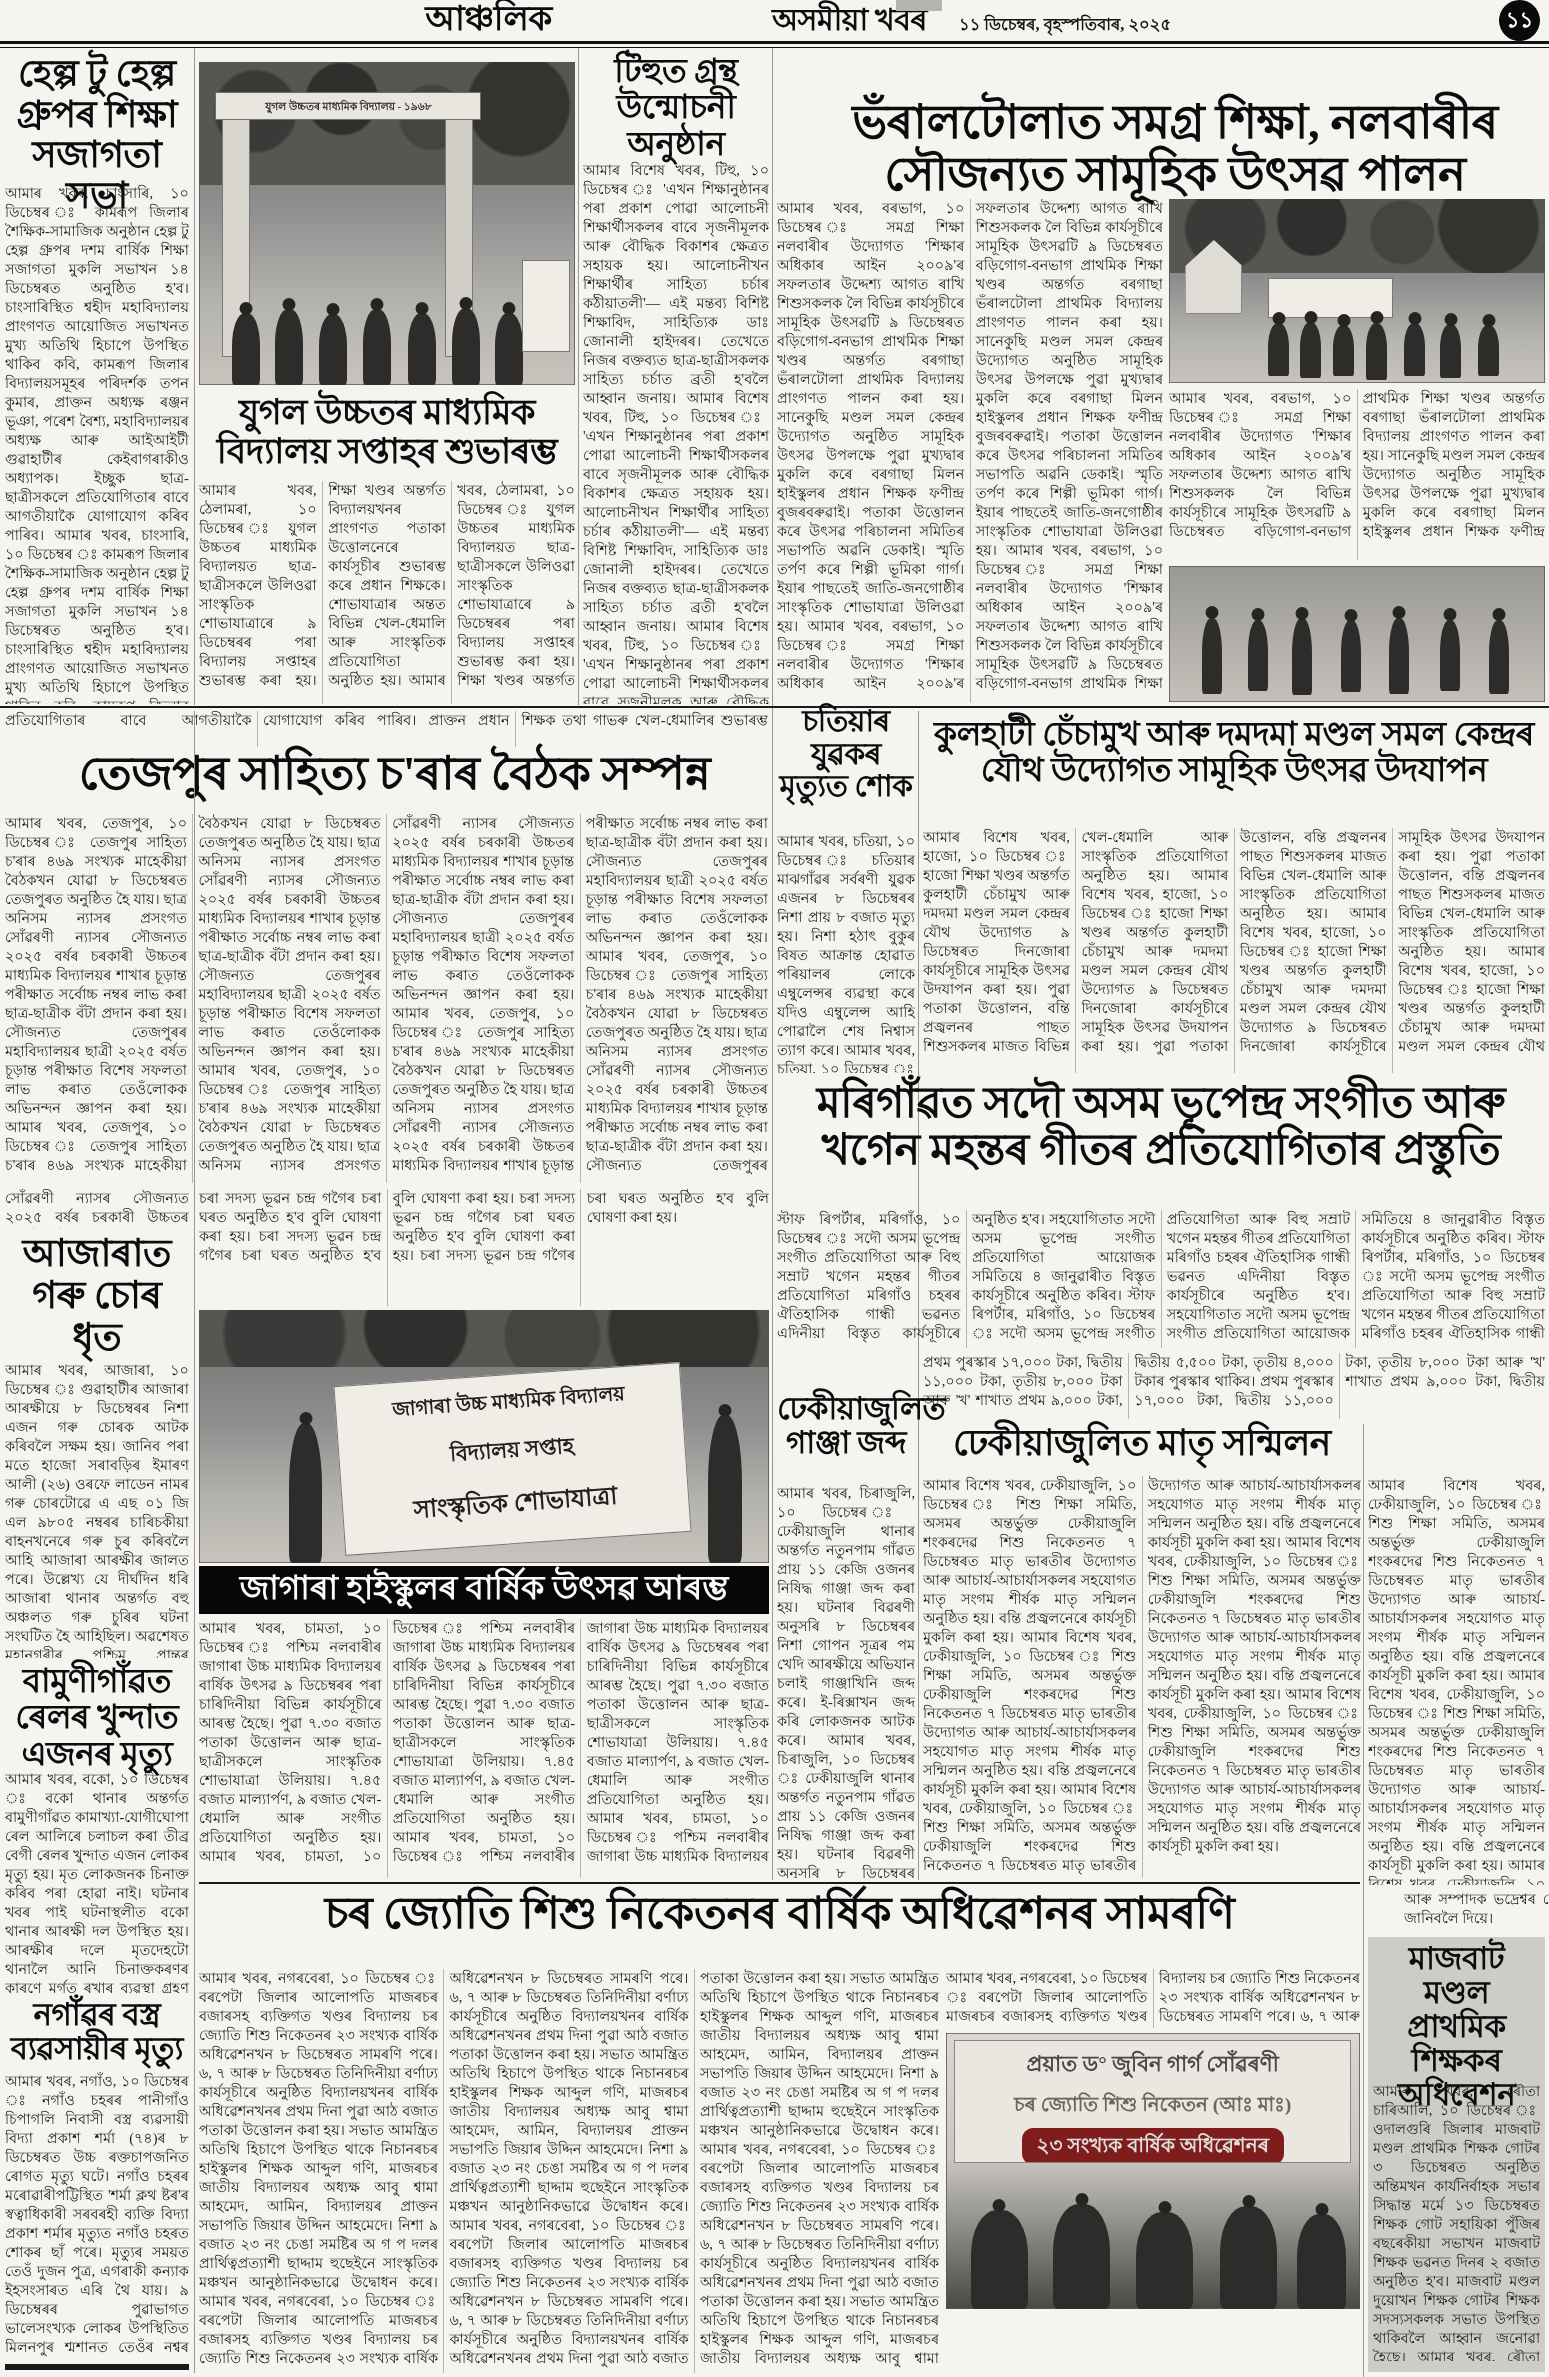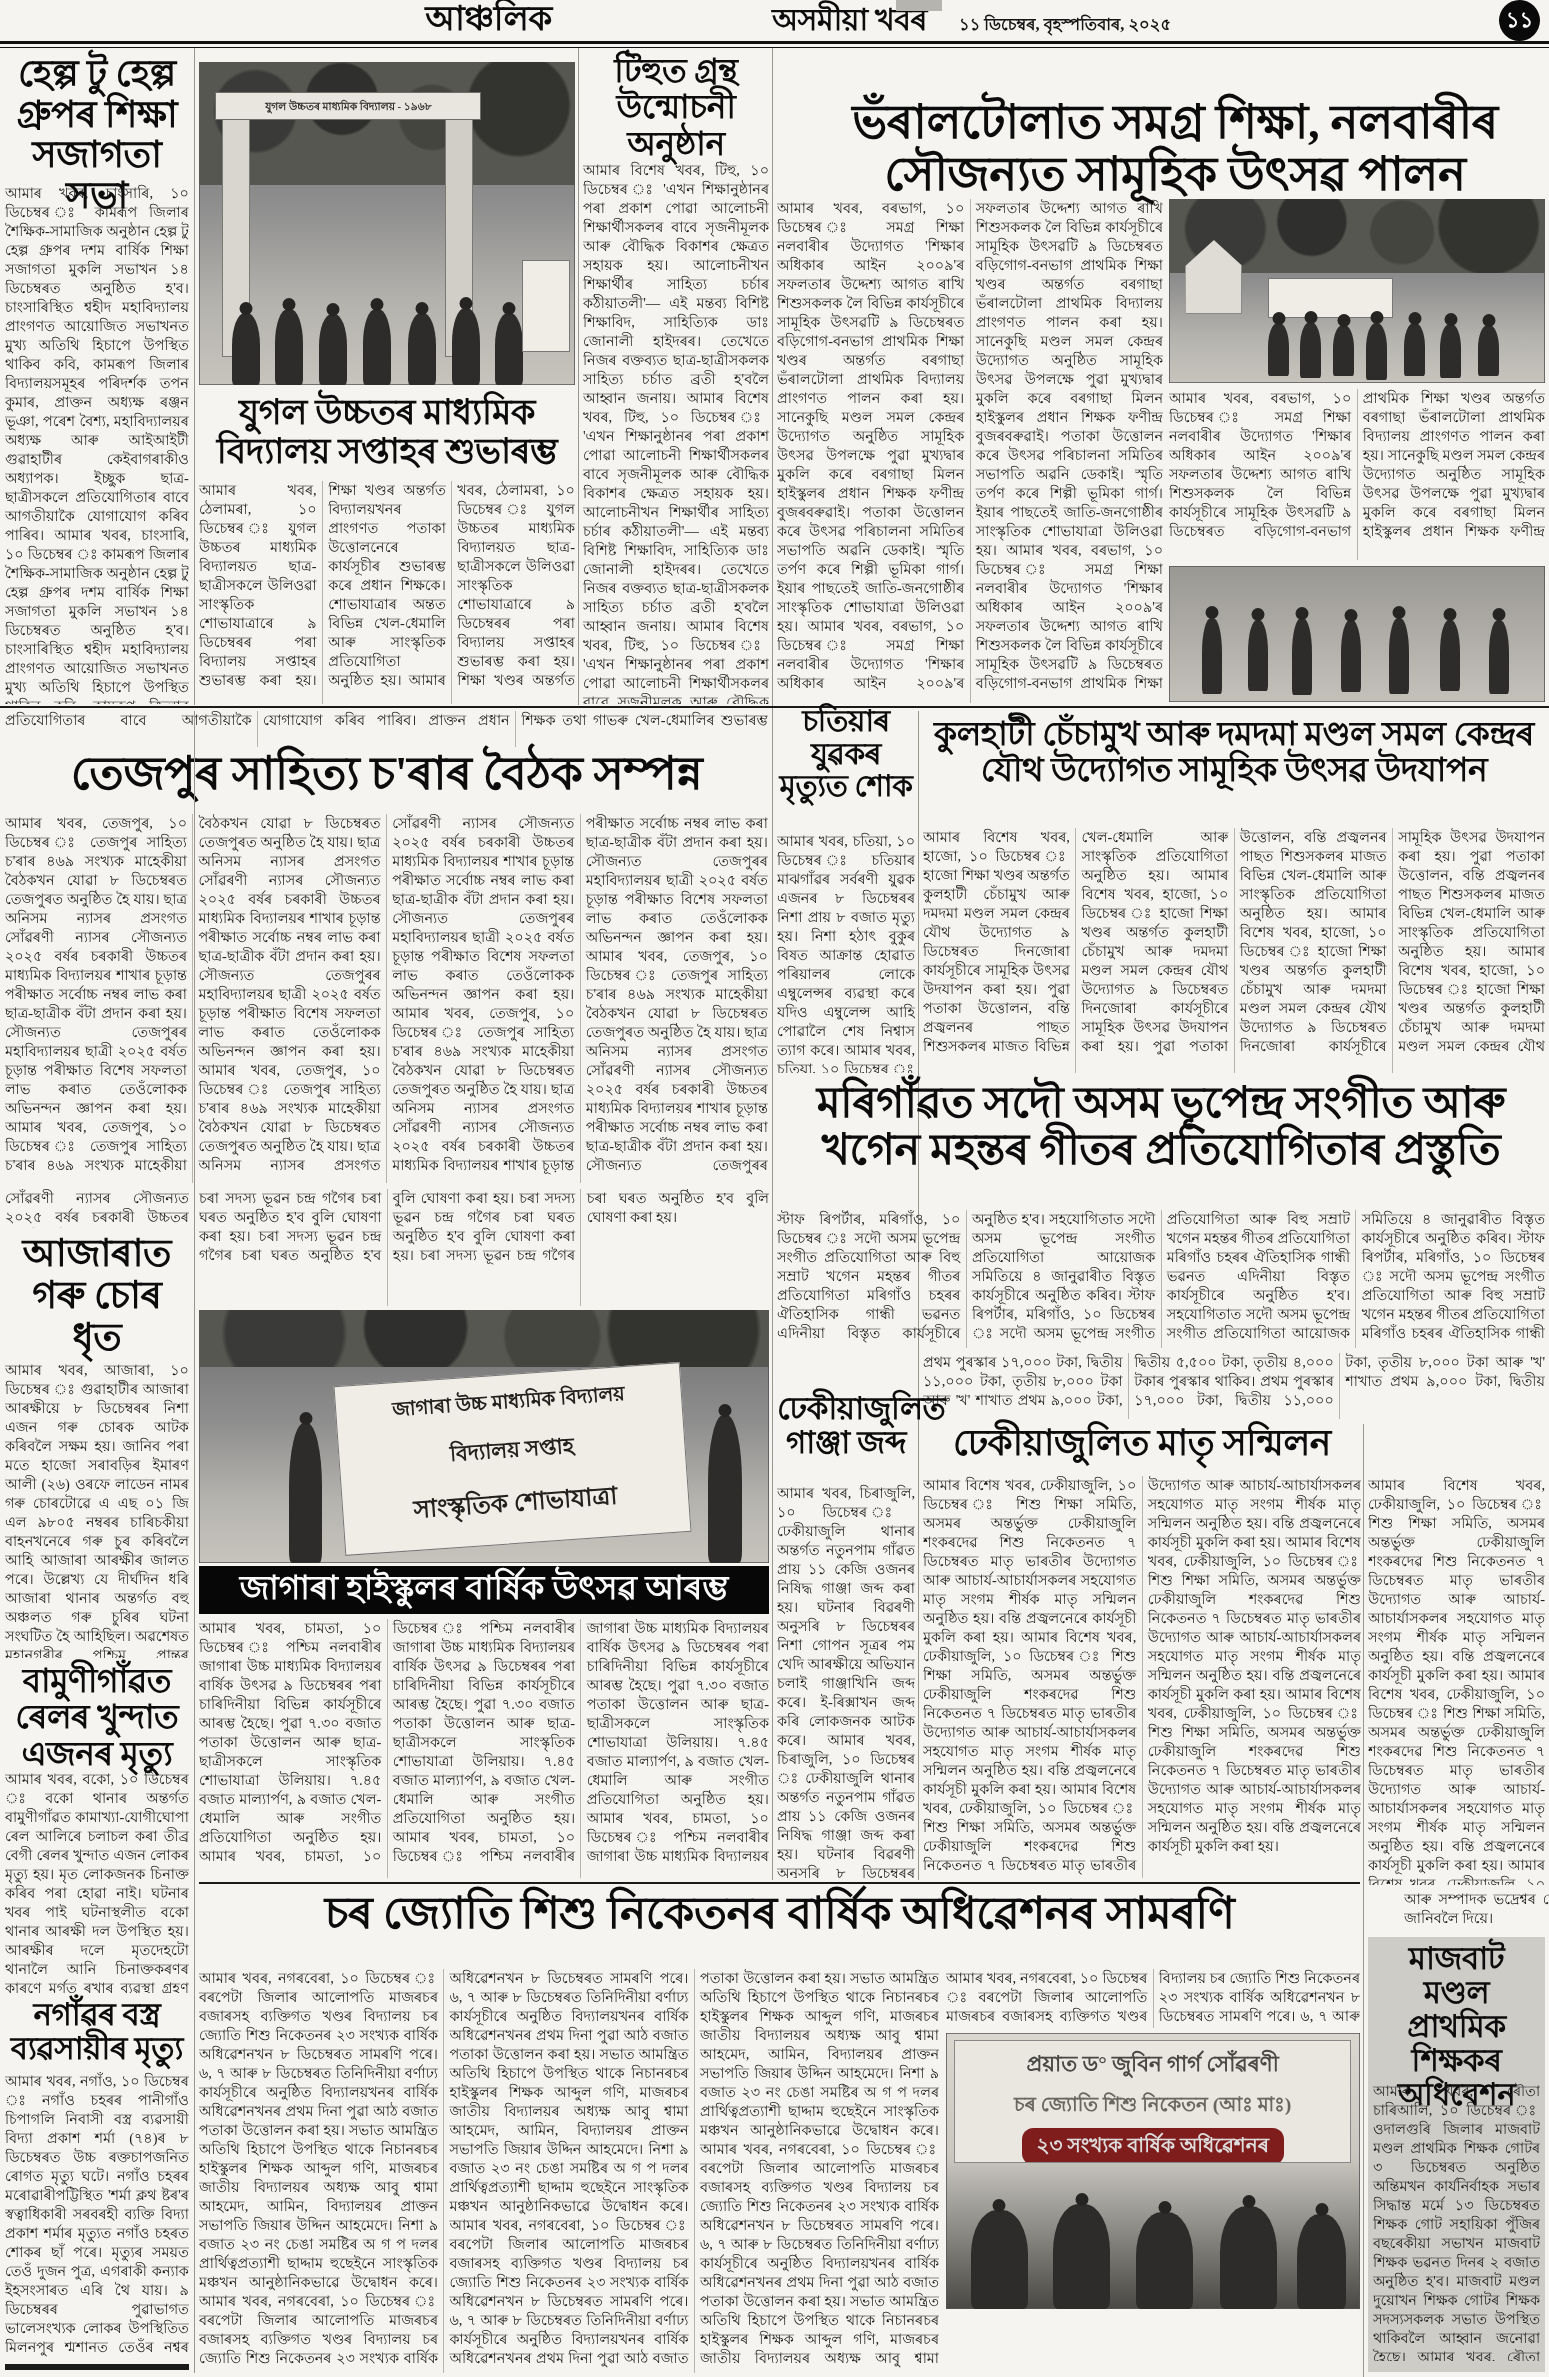--- a/index.html
+++ b/index.html
@@ -94,21 +94,21 @@
     <div class="fig" style="left:123px;bottom:6.6px;width:19.7px;height:77px;"></div>
     <div class="fig" style="left:172px;bottom:9.9px;width:19.7px;height:72px;"></div>
     <div class="fig" style="left:220px;bottom:8.2px;width:19.7px;height:76px;"></div>
     <div class="fig" style="left:271px;bottom:11.5px;width:19.7px;height:71px;"></div>
     <div class="fig" style="left:320px;bottom:8.2px;width:19.7px;height:74px;"></div>
   </div>
 
   <div class="abs hr" style="left:0;top:706px;width:1550px;height:1.6px;"></div>
 
   <div class="abs body-txt cols3" style="left:4.9px;top:711px;width:763px;height:36px;">প্ৰতিযোগিতাৰ বাবে আগতীয়াকৈ যোগাযোগ কৰিব পাৰিব। প্ৰাক্তন প্ৰধান শিক্ষক তথা গাভৰু খেল-ধেমালিৰ শুভাৰম্ভ কৰে। প্ৰতিযোগিতাৰ বাবে আগতীয়াকৈ যোগাযোগ কৰিব পাৰিব। প্ৰাক্তন প্ৰধান শিক্ষক তথা গাভৰু খেল-ধেমালিৰ শুভাৰম্ভ কৰে।</div>
-  <div class="abs head" style="left:5px;top:749px;width:763px;height:59px;font-size:46px;">তেজপুৰ সাহিত্য চ'ৰাৰ বৈঠক সম্পন্ন</div>
+  <div class="abs head" style="left:13px;top:749px;width:763px;height:59px;font-size:46px;">তেজপুৰ সাহিত্য চ'ৰাৰ বৈঠক সম্পন্ন</div>
   <div class="abs body-txt cols4" style="left:4.9px;top:814px;width:763px;height:369px;">আমাৰ খবৰ, তেজপুৰ, ১০ ডিচেম্বৰ ঃ তেজপুৰ সাহিত্য চ'ৰাৰ ৪৬৯ সংখ্যক মাহেকীয়া বৈঠকখন যোৱা ৮ ডিচেম্বৰত তেজপুৰত অনুষ্ঠিত হৈ যায়। ছাত্ৰ অনিসম ন্যাসৰ প্ৰসংগত সোঁৱৰণী ন্যাসৰ সৌজন্যত ২০২৫ বৰ্ষৰ চৰকাৰী উচ্চতৰ মাধ্যমিক বিদ্যালয়ৰ শাখাৰ চূড়ান্ত পৰীক্ষাত সৰ্বোচ্চ নম্বৰ লাভ কৰা ছাত্ৰ-ছাত্ৰীক বঁটা প্ৰদান কৰা হয়। সৌজন্যত তেজপুৰৰ মহাবিদ্যালয়ৰ ছাত্ৰী ২০২৫ বৰ্ষত চূড়ান্ত পৰীক্ষাত বিশেষ সফলতা লাভ কৰাত তেওঁলোকক অভিনন্দন জ্ঞাপন কৰা হয়। আমাৰ খবৰ, তেজপুৰ, ১০ ডিচেম্বৰ ঃ তেজপুৰ সাহিত্য চ'ৰাৰ ৪৬৯ সংখ্যক মাহেকীয়া বৈঠকখন যোৱা ৮ ডিচেম্বৰত তেজপুৰত অনুষ্ঠিত হৈ যায়। ছাত্ৰ অনিসম ন্যাসৰ প্ৰসংগত সোঁৱৰণী ন্যাসৰ সৌজন্যত ২০২৫ বৰ্ষৰ চৰকাৰী উচ্চতৰ মাধ্যমিক বিদ্যালয়ৰ শাখাৰ চূড়ান্ত পৰীক্ষাত সৰ্বোচ্চ নম্বৰ লাভ কৰা ছাত্ৰ-ছাত্ৰীক বঁটা প্ৰদান কৰা হয়। সৌজন্যত তেজপুৰৰ মহাবিদ্যালয়ৰ ছাত্ৰী ২০২৫ বৰ্ষত চূড়ান্ত পৰীক্ষাত বিশেষ সফলতা লাভ কৰাত তেওঁলোকক অভিনন্দন জ্ঞাপন কৰা হয়। আমাৰ খবৰ, তেজপুৰ, ১০ ডিচেম্বৰ ঃ তেজপুৰ সাহিত্য চ'ৰাৰ ৪৬৯ সংখ্যক মাহেকীয়া বৈঠকখন যোৱা ৮ ডিচেম্বৰত তেজপুৰত অনুষ্ঠিত হৈ যায়। ছাত্ৰ অনিসম ন্যাসৰ প্ৰসংগত সোঁৱৰণী ন্যাসৰ সৌজন্যত ২০২৫ বৰ্ষৰ চৰকাৰী উচ্চতৰ মাধ্যমিক বিদ্যালয়ৰ শাখাৰ চূড়ান্ত পৰীক্ষাত সৰ্বোচ্চ নম্বৰ লাভ কৰা ছাত্ৰ-ছাত্ৰীক বঁটা প্ৰদান কৰা হয়। সৌজন্যত তেজপুৰৰ মহাবিদ্যালয়ৰ ছাত্ৰী ২০২৫ বৰ্ষত চূড়ান্ত পৰীক্ষাত বিশেষ সফলতা লাভ কৰাত তেওঁলোকক অভিনন্দন জ্ঞাপন কৰা হয়। আমাৰ খবৰ, তেজপুৰ, ১০ ডিচেম্বৰ ঃ তেজপুৰ সাহিত্য চ'ৰাৰ ৪৬৯ সংখ্যক মাহেকীয়া বৈঠকখন যোৱা ৮ ডিচেম্বৰত তেজপুৰত অনুষ্ঠিত হৈ যায়। ছাত্ৰ অনিসম ন্যাসৰ প্ৰসংগত সোঁৱৰণী ন্যাসৰ সৌজন্যত ২০২৫ বৰ্ষৰ চৰকাৰী উচ্চতৰ মাধ্যমিক বিদ্যালয়ৰ শাখাৰ চূড়ান্ত পৰীক্ষাত সৰ্বোচ্চ নম্বৰ লাভ কৰা ছাত্ৰ-ছাত্ৰীক বঁটা প্ৰদান কৰা হয়। সৌজন্যত তেজপুৰৰ মহাবিদ্যালয়ৰ ছাত্ৰী ২০২৫ বৰ্ষত চূড়ান্ত পৰীক্ষাত বিশেষ সফলতা লাভ কৰাত তেওঁলোকক অভিনন্দন জ্ঞাপন কৰা হয়। আমাৰ খবৰ, তেজপুৰ, ১০ ডিচেম্বৰ ঃ তেজপুৰ সাহিত্য চ'ৰাৰ ৪৬৯ সংখ্যক মাহেকীয়া বৈঠকখন যোৱা ৮ ডিচেম্বৰত তেজপুৰত অনুষ্ঠিত হৈ যায়। ছাত্ৰ অনিসম ন্যাসৰ প্ৰসংগত সোঁৱৰণী ন্যাসৰ সৌজন্যত ২০২৫ বৰ্ষৰ চৰকাৰী উচ্চতৰ মাধ্যমিক বিদ্যালয়ৰ শাখাৰ চূড়ান্ত পৰীক্ষাত সৰ্বোচ্চ নম্বৰ লাভ কৰা ছাত্ৰ-ছাত্ৰীক বঁটা প্ৰদান কৰা হয়। সৌজন্যত তেজপুৰৰ মহাবিদ্যালয়ৰ ছাত্ৰী ২০২৫ বৰ্ষত চূড়ান্ত পৰীক্ষাত বিশেষ সফলতা লাভ কৰাত তেওঁলোকক অভিনন্দন জ্ঞাপন কৰা হয়। আমাৰ খবৰ, তেজপুৰ, ১০ ডিচেম্বৰ ঃ তেজপুৰ সাহিত্য চ'ৰাৰ ৪৬৯ সংখ্যক মাহেকীয়া বৈঠকখন যোৱা ৮ ডিচেম্বৰত তেজপুৰত অনুষ্ঠিত হৈ যায়। ছাত্ৰ অনিসম ন্যাসৰ প্ৰসংগত সোঁৱৰণী ন্যাসৰ সৌজন্যত ২০২৫ বৰ্ষৰ চৰকাৰী উচ্চতৰ মাধ্যমিক বিদ্যালয়ৰ শাখাৰ চূড়ান্ত পৰীক্ষাত সৰ্বোচ্চ নম্বৰ লাভ কৰা ছাত্ৰ-ছাত্ৰীক বঁটা প্ৰদান কৰা হয়। সৌজন্যত তেজপুৰৰ মহাবিদ্যালয়ৰ ছাত্ৰী ২০২৫ বৰ্ষত চূড়ান্ত পৰীক্ষাত বিশেষ সফলতা লাভ কৰাত তেওঁলোকক অভিনন্দন জ্ঞাপন কৰা হয়।</div>
 
   <div class="abs head" style="left:777px;top:705px;width:138px;height:102px;font-size:29.6px;">চতিয়াৰ যুৱকৰ মৃত্যুত শোক</div>
   <div class="abs body-txt" style="left:777px;top:832px;width:138px;height:241px;">আমাৰ খবৰ, চতিয়া, ১০ ডিচেম্বৰ ঃ চতিয়াৰ মাঝগাঁৱৰ সৰ্বৰণী যুৱক এজনৰ ৮ ডিচেম্বৰৰ নিশা প্ৰায় ৮ বজাত মৃত্যু হয়। নিশা হঠাৎ বুকুৰ বিষত আক্ৰান্ত হোৱাত পৰিয়ালৰ লোকে এম্বুলেন্সৰ ব্যৱস্থা কৰে যদিও এম্বুলেন্স আহি পোৱালৈ শেষ নিশ্বাস ত্যাগ কৰে। আমাৰ খবৰ, চতিয়া, ১০ ডিচেম্বৰ ঃ চতিয়াৰ মাঝগাঁৱৰ সৰ্বৰণী যুৱক এজনৰ ৮ ডিচেম্বৰৰ নিশা প্ৰায় ৮ বজাত মৃত্যু হয়। নিশা হঠাৎ বুকুৰ বিষত আক্ৰান্ত হোৱাত পৰিয়ালৰ লোকে এম্বুলেন্সৰ ব্যৱস্থা কৰে যদিও এম্বুলেন্স আহি পোৱালৈ শেষ নিশ্বাস ত্যাগ কৰে।</div>
   <div class="abs vr" style="left:918px;top:711px;height:1169px;"></div>
 
   <div class="abs head" style="left:923px;top:716px;width:622px;height:107px;font-size:33px;">কুলহাটী চেঁচামুখ আৰু দমদমা মণ্ডল সমল কেন্দ্ৰৰ যৌথ উদ্যোগত সামূহিক উৎসৱ উদযাপন</div>
   <div class="abs body-txt cols4" style="left:923px;top:828px;width:622px;height:245px;">আমাৰ বিশেষ খবৰ, হাজো, ১০ ডিচেম্বৰ ঃ হাজো শিক্ষা খণ্ডৰ অন্তৰ্গত কুলহাটী চেঁচামুখ আৰু দমদমা মণ্ডল সমল কেন্দ্ৰৰ যৌথ উদ্যোগত ৯ ডিচেম্বৰত দিনজোৰা কাৰ্যসূচীৰে সামূহিক উৎসৱ উদযাপন কৰা হয়। পুৱা পতাকা উত্তোলন, বন্তি প্ৰজ্বলনৰ পাছত শিশুসকলৰ মাজত বিভিন্ন খেল-ধেমালি আৰু সাংস্কৃতিক প্ৰতিযোগিতা অনুষ্ঠিত হয়। আমাৰ বিশেষ খবৰ, হাজো, ১০ ডিচেম্বৰ ঃ হাজো শিক্ষা খণ্ডৰ অন্তৰ্গত কুলহাটী চেঁচামুখ আৰু দমদমা মণ্ডল সমল কেন্দ্ৰৰ যৌথ উদ্যোগত ৯ ডিচেম্বৰত দিনজোৰা কাৰ্যসূচীৰে সামূহিক উৎসৱ উদযাপন কৰা হয়। পুৱা পতাকা উত্তোলন, বন্তি প্ৰজ্বলনৰ পাছত শিশুসকলৰ মাজত বিভিন্ন খেল-ধেমালি আৰু সাংস্কৃতিক প্ৰতিযোগিতা অনুষ্ঠিত হয়। আমাৰ বিশেষ খবৰ, হাজো, ১০ ডিচেম্বৰ ঃ হাজো শিক্ষা খণ্ডৰ অন্তৰ্গত কুলহাটী চেঁচামুখ আৰু দমদমা মণ্ডল সমল কেন্দ্ৰৰ যৌথ উদ্যোগত ৯ ডিচেম্বৰত দিনজোৰা কাৰ্যসূচীৰে সামূহিক উৎসৱ উদযাপন কৰা হয়। পুৱা পতাকা উত্তোলন, বন্তি প্ৰজ্বলনৰ পাছত শিশুসকলৰ মাজত বিভিন্ন খেল-ধেমালি আৰু সাংস্কৃতিক প্ৰতিযোগিতা অনুষ্ঠিত হয়। আমাৰ বিশেষ খবৰ, হাজো, ১০ ডিচেম্বৰ ঃ হাজো শিক্ষা খণ্ডৰ অন্তৰ্গত কুলহাটী চেঁচামুখ আৰু দমদমা মণ্ডল সমল কেন্দ্ৰৰ যৌথ উদ্যোগত ৯ ডিচেম্বৰত দিনজোৰা কাৰ্যসূচীৰে সামূহিক উৎসৱ উদযাপন কৰা হয়। পুৱা পতাকা উত্তোলন, বন্তি প্ৰজ্বলনৰ পাছত শিশুসকলৰ মাজত বিভিন্ন খেল-ধেমালি আৰু সাংস্কৃতিক প্ৰতিযোগিতা অনুষ্ঠিত হয়। আমাৰ বিশেষ খবৰ, হাজো, ১০ ডিচেম্বৰ ঃ হাজো শিক্ষা খণ্ডৰ অন্তৰ্গত কুলহাটী চেঁচামুখ আৰু দমদমা মণ্ডল সমল কেন্দ্ৰৰ যৌথ উদ্যোগত ৯ ডিচেম্বৰত দিনজোৰা কাৰ্যসূচীৰে সামূহিক উৎসৱ উদযাপন কৰা হয়। পুৱা পতাকা উত্তোলন, বন্তি প্ৰজ্বলনৰ পাছত শিশুসকলৰ মাজত বিভিন্ন খেল-ধেমালি আৰু সাংস্কৃতিক প্ৰতিযোগিতা অনুষ্ঠিত হয়।</div>
 
   <div class="abs head" style="left:777px;top:1079px;width:768px;height:126px;font-size:43px;">মৰিগাঁৱত সদৌ অসম ভূপেন্দ্ৰ সংগীত আৰু খগেন মহন্তৰ গীতৰ প্ৰতিযোগিতাৰ প্ৰস্তুতি</div>

